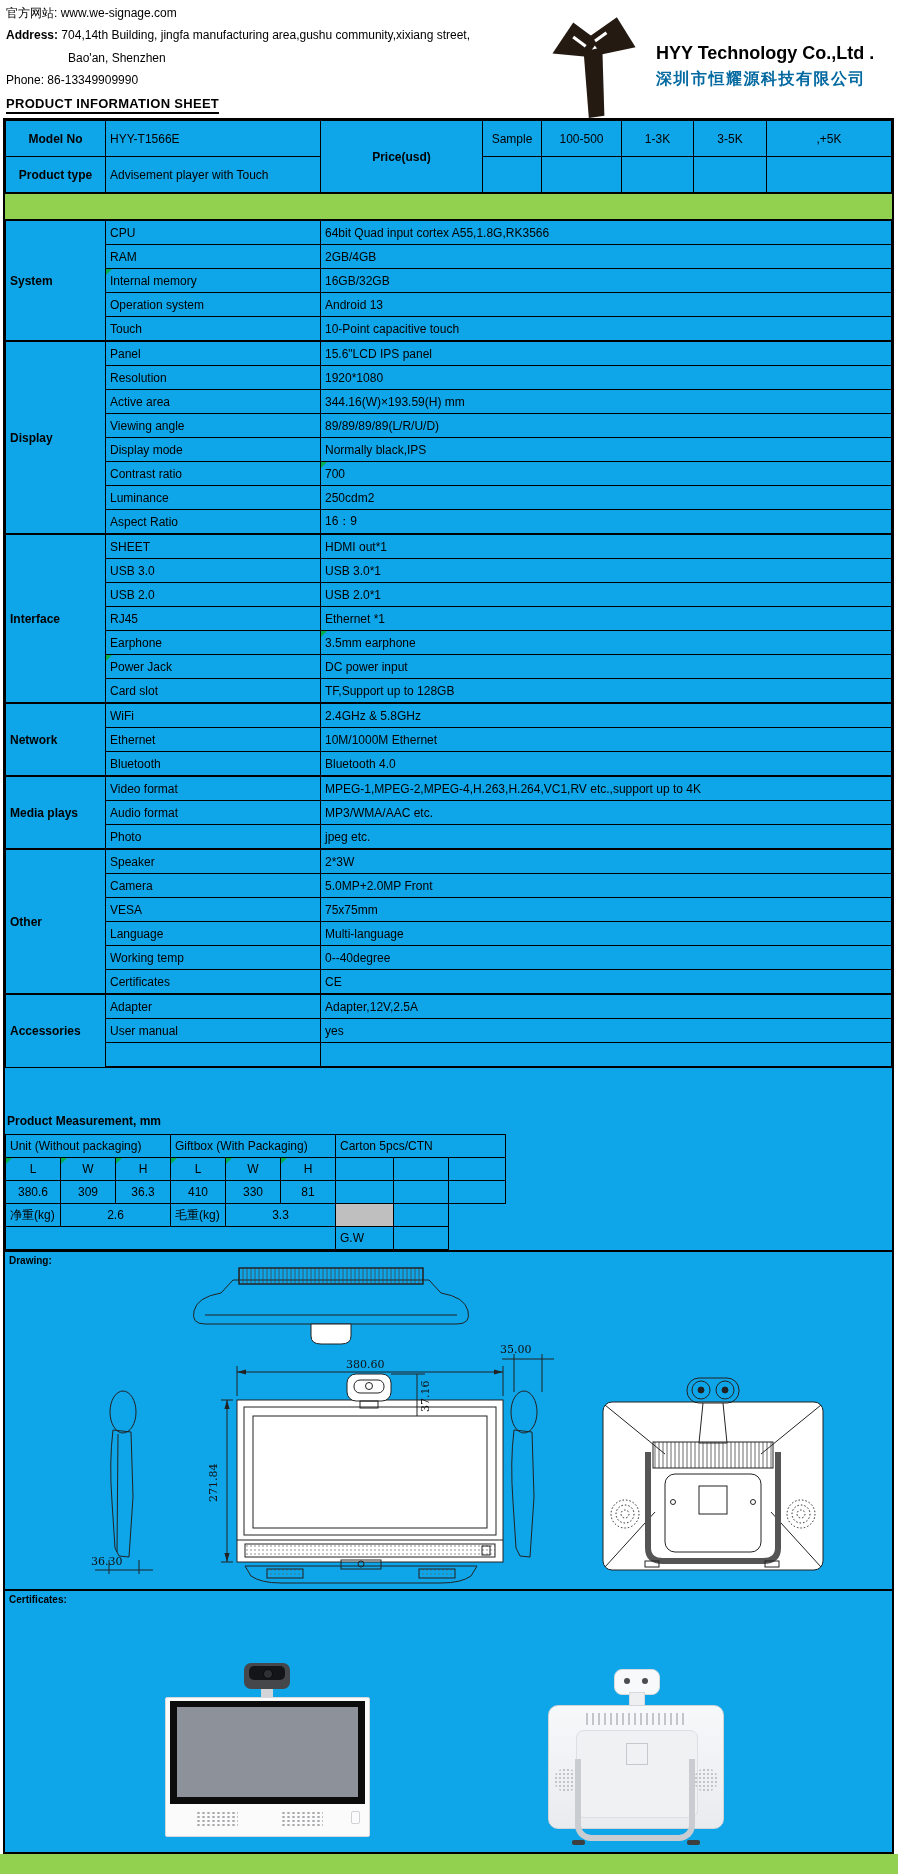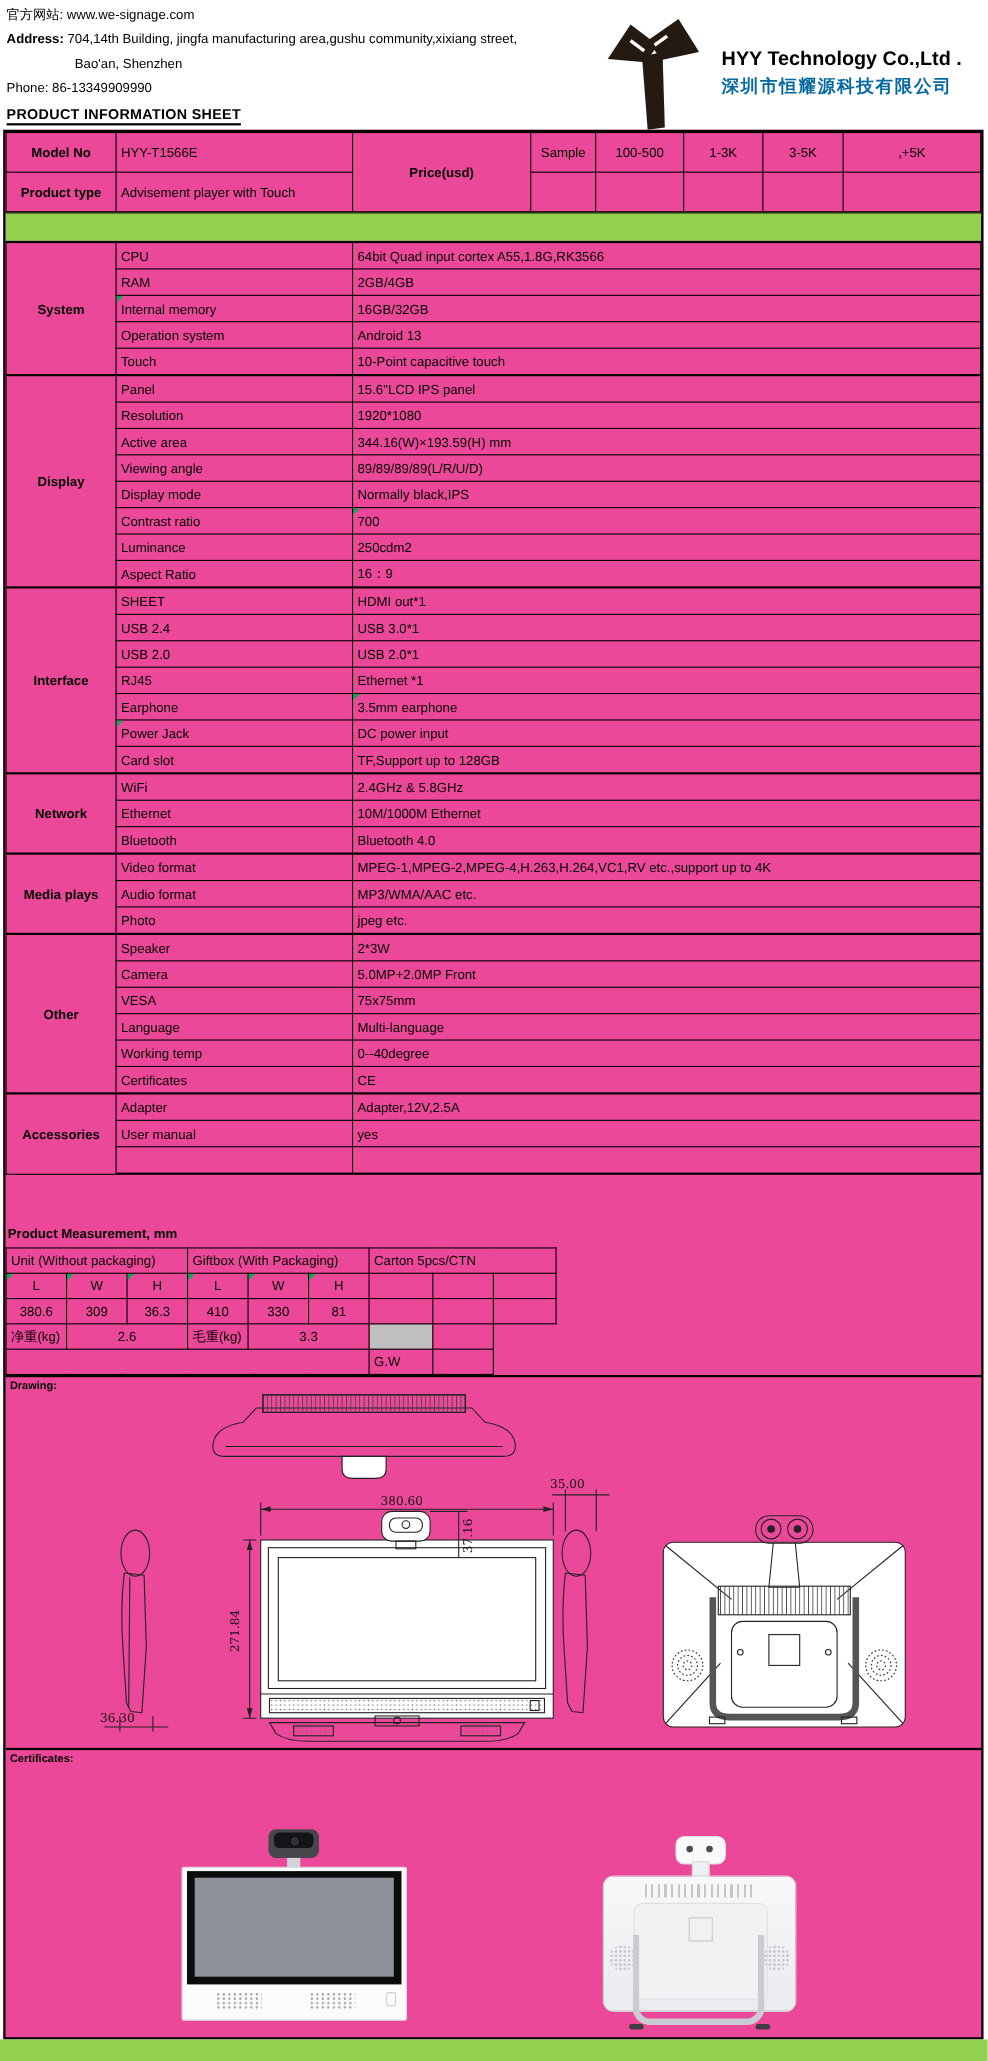--- a/index.html
+++ b/index.html
@@ -11,35 +11,35 @@
   .addr2{margin-left:62px;}
   .sheet-title{display:inline-block;font-size:13px;font-weight:bold;border-bottom:2px solid #000;
                padding-bottom:1px;letter-spacing:.3px;}
   .logo{position:absolute;top:12px;left:538px;display:flex;align-items:center;}
   .logo svg{width:112px;height:108px;flex:0 0 auto;}
   .logo-text{margin-left:6px;}
   .logo-en{font-size:18px;font-weight:bold;white-space:nowrap;}
   .logo-cn{font-size:16px;font-weight:bold;color:#0369a1;letter-spacing:1.5px;margin-top:5px;white-space:nowrap;}
   
   .frame{position:absolute;left:3px;top:118px;width:887px;height:1732px;border:2px solid #000;
-         display:flex;flex-direction:column;overflow:hidden;background:#ec4899;}
+         display:flex;flex-direction:column;overflow:hidden;background:#0ea5e9;}
   table{border-collapse:collapse;table-layout:fixed;}
   td{border:1px solid #000;font-size:12px;padding:1px 4px;height:21px;overflow:hidden;white-space:nowrap;}
   .c{text-align:center;}
   .b{font-weight:bold;}
   
   .info{width:100%;}
   .info td{height:33px;}
   
   .green-row{height:25px;background:#92d050;border-top:1px solid #000;}
   
   .spec{width:100%;}
   .spec tr.sb td{border-top:2px solid #000;}
   .spec tr.lastrow td{border-bottom:2px solid #000;}
-  .sec{font-weight:bold;text-align:center;}
+  .sec{font-weight:bold;text-align:left;}
   
   .gm{position:relative;}
   .gm::before{content:"";position:absolute;left:0;top:0;border-top:6px solid #00b050;border-right:6px solid transparent;}
   
   .m-wrap{margin-top:46px;}
   .m-title{font-size:12px;font-weight:bold;margin:0 0 6px 2px;}
   .mtab td{height:20px;}
   .mtab .gray{background:#bfbfbf;}
   .mtab .nb{border-top:none;border-right:none;border-bottom:none;}
   
@@ -210,21 +210,21 @@
             <td>Aspect Ratio</td>
             <td>16：9</td>
           </tr>
 
       <tr class="sb">
             <td class="sec" rowspan="7">Interface</td>
             <td>SHEET</td>
             <td>HDMI out*1</td>
           </tr>
       <tr>
-            <td>USB 2.4</td>
+            <td>USB 3.0</td>
             <td>USB 3.0*1</td>
           </tr>
       <tr>
             <td>USB 2.0</td>
             <td>USB 2.0*1</td>
           </tr>
       <tr>
             <td>RJ45</td>
             <td>Ethernet *1</td>
           </tr>

